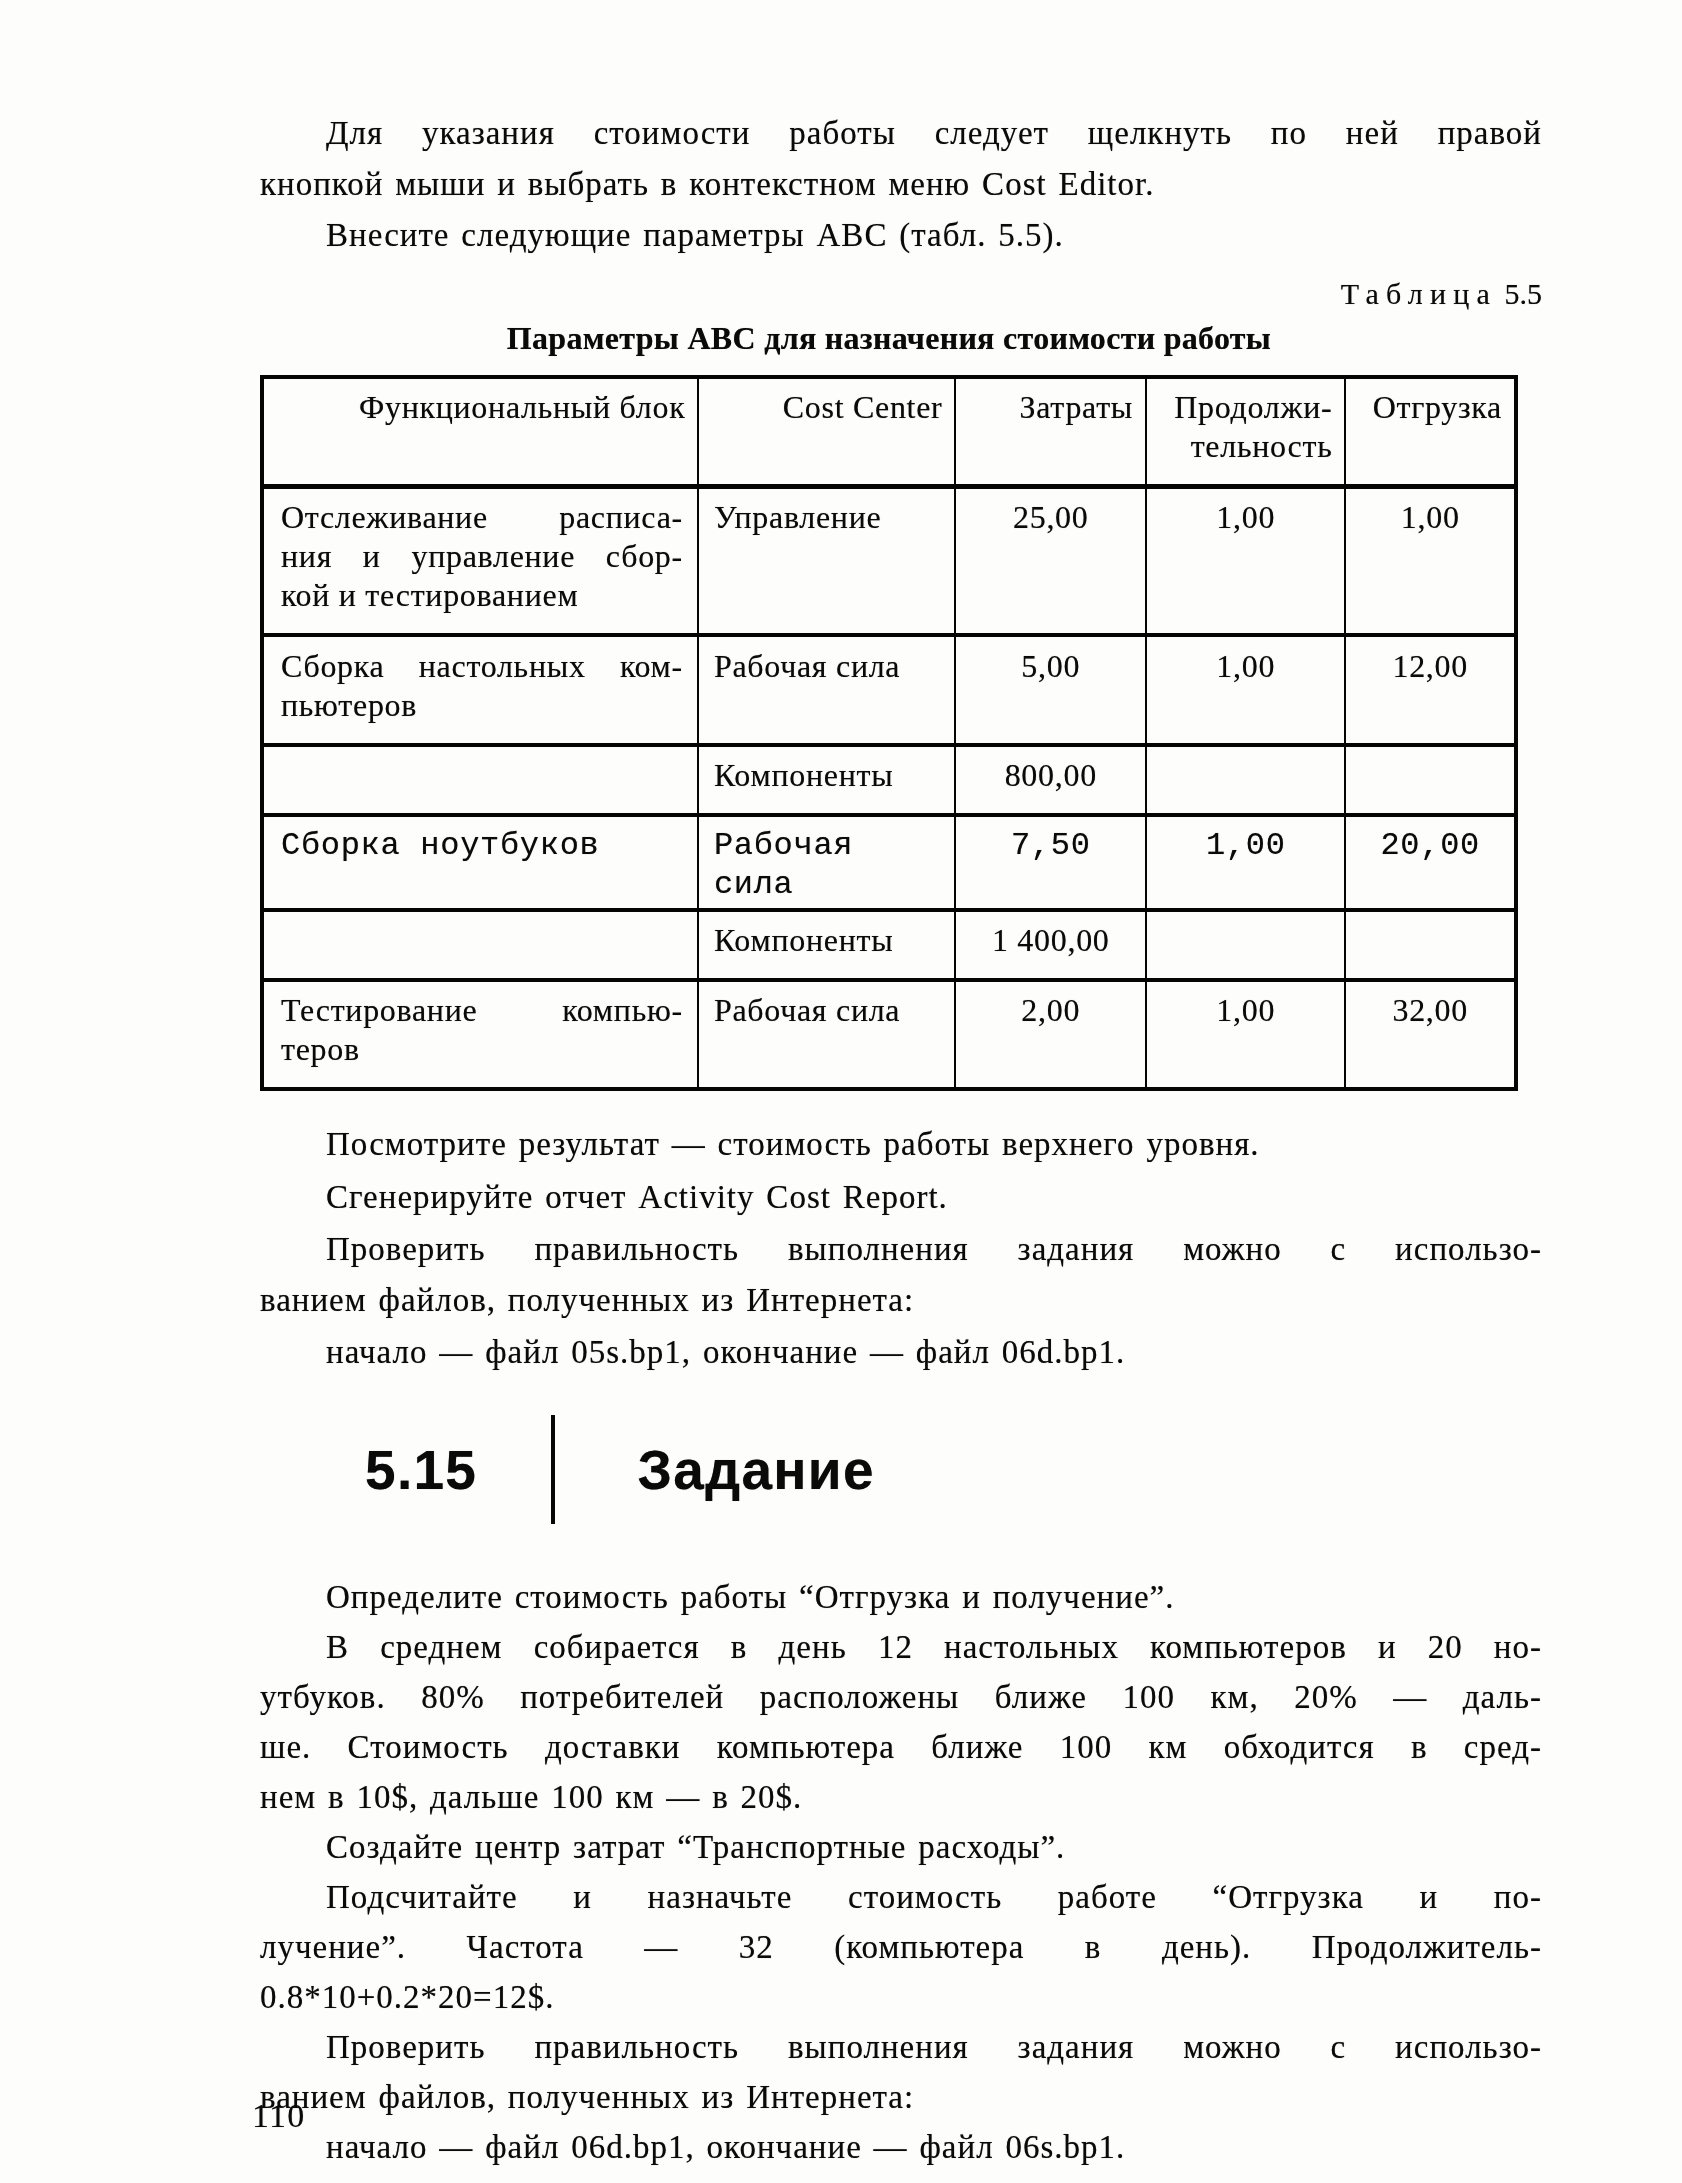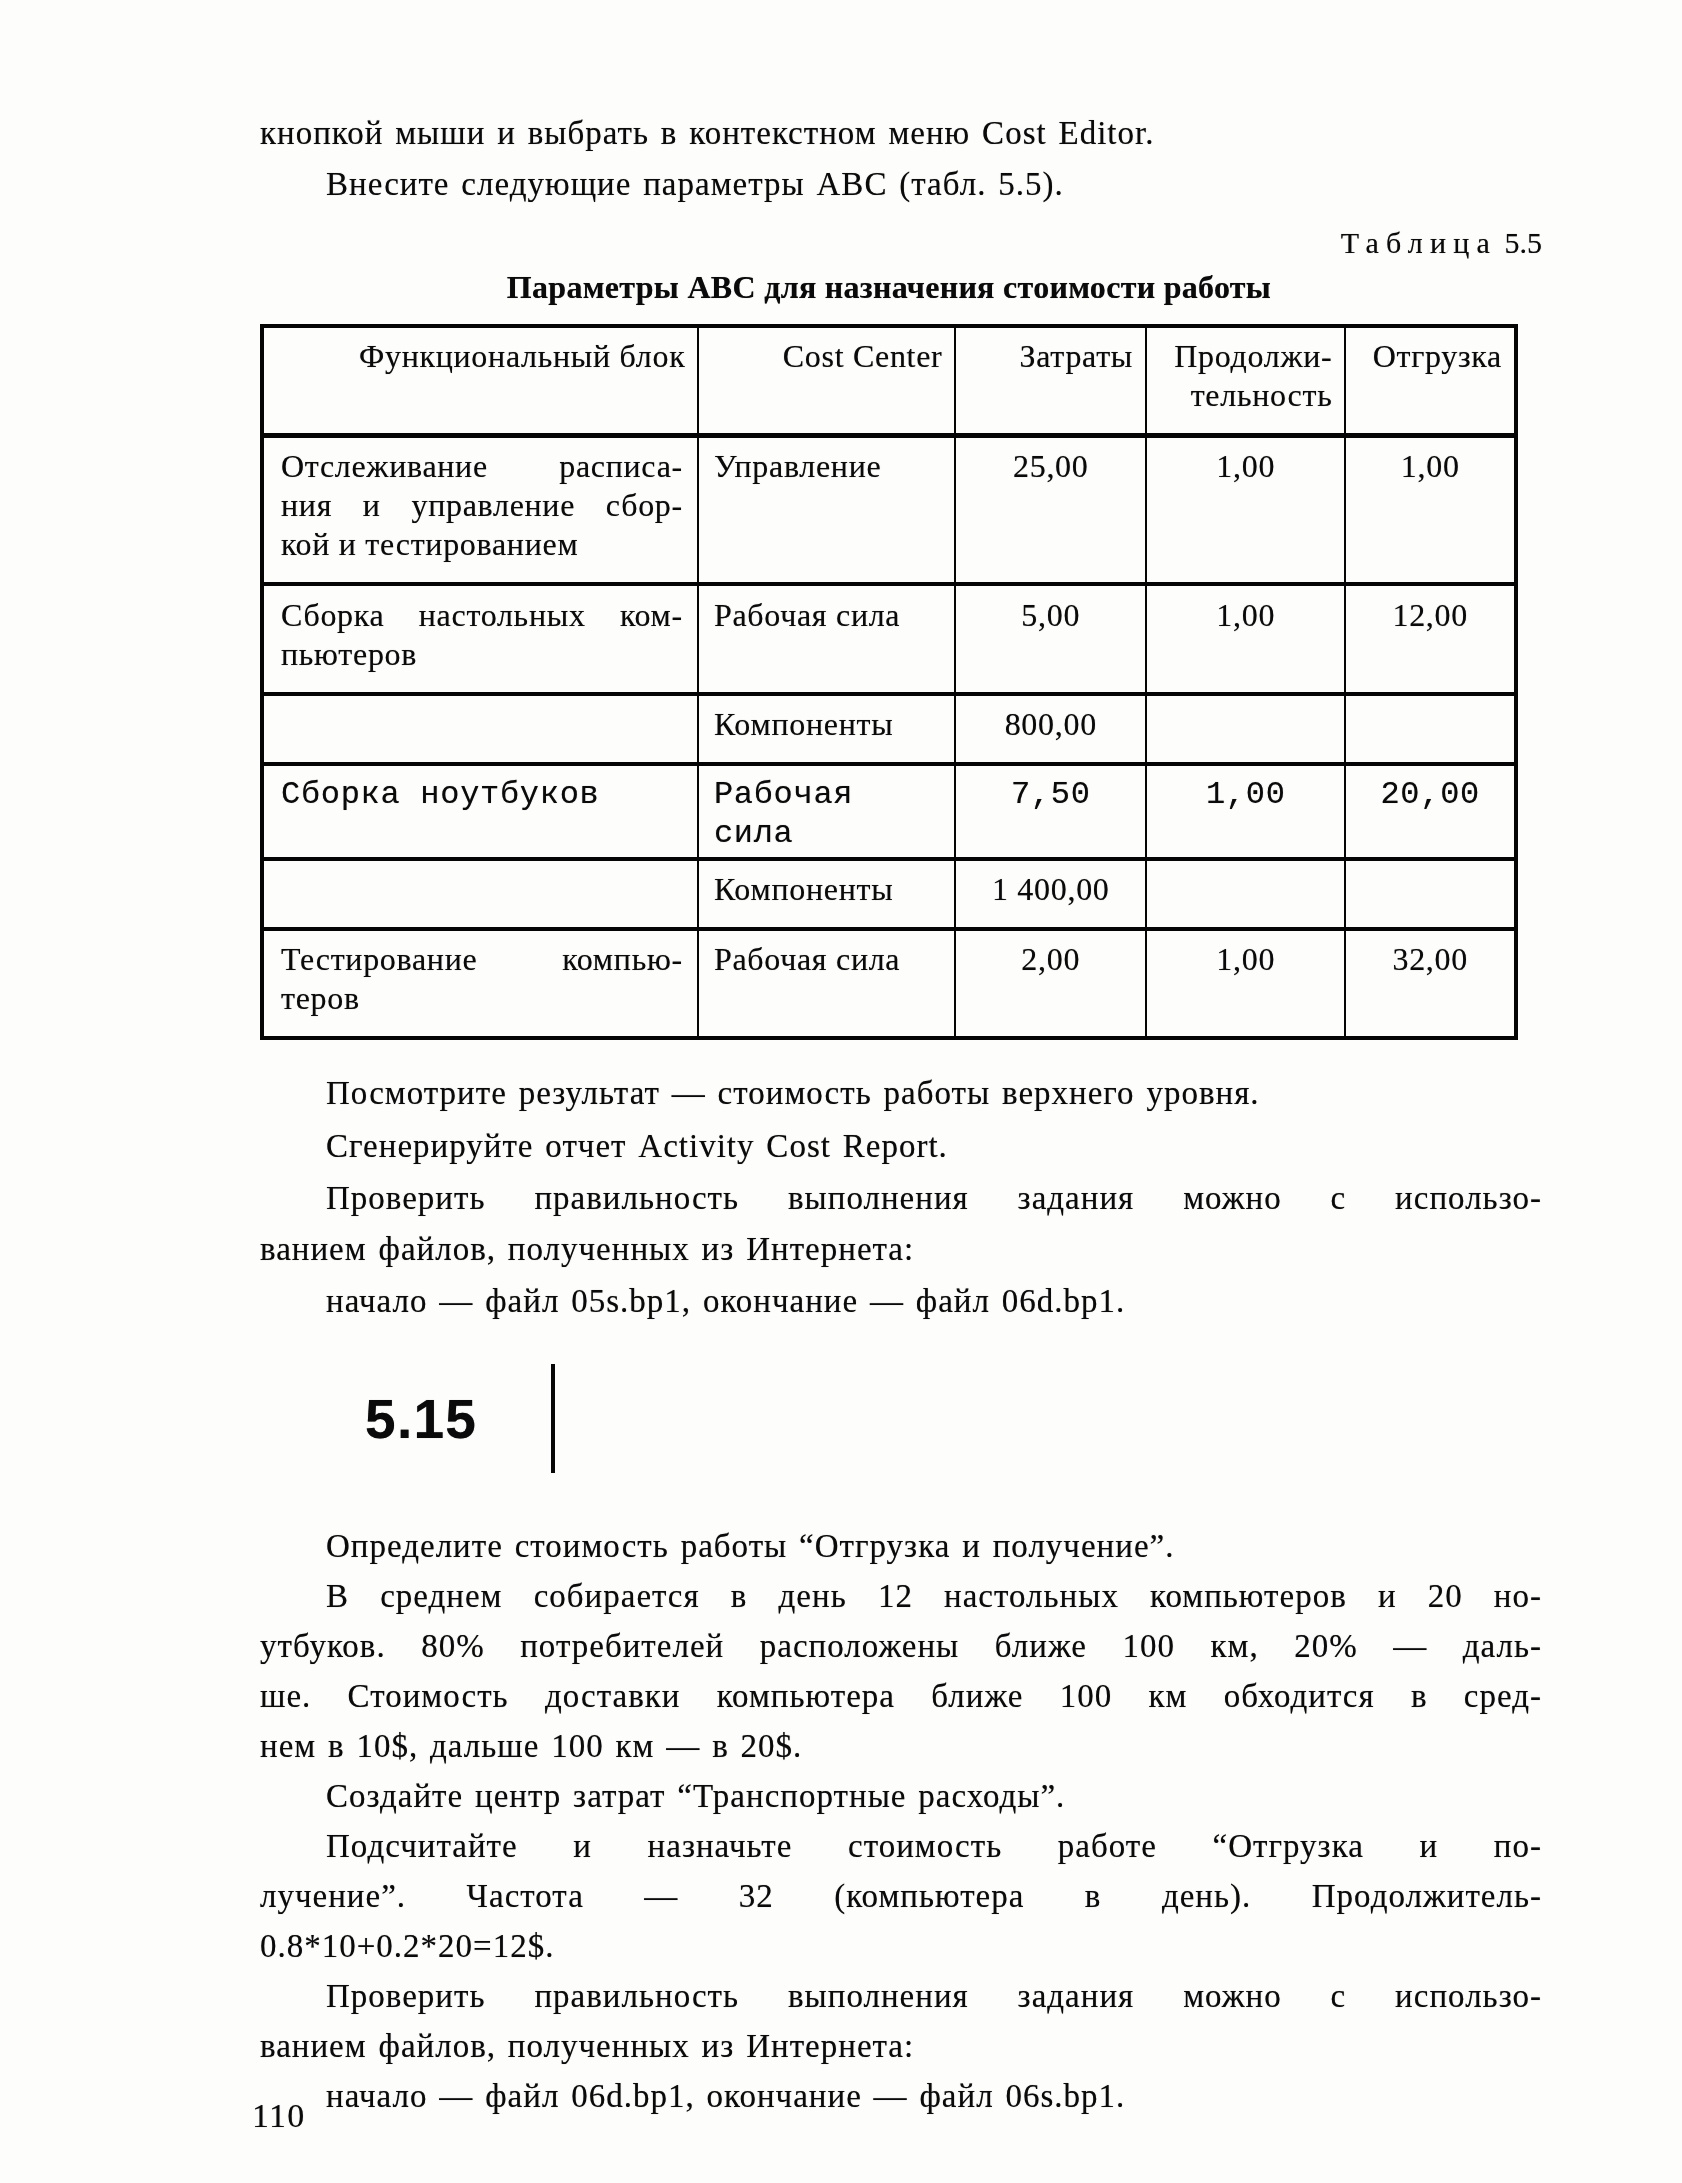--- a/index.html
+++ b/index.html
@@ -124,20 +124,21 @@
     letter-spacing: 1.3px;
     text-shadow: 0 0 0.8px rgba(0,0,0,0.5);
   }
 </style>
 </head>
 <body>
 
 <div class="content">
 
   <div class="para">
+      <div class="line first just">Для указания стоимости работы следует щелкнуть по ней правой</div>
       <div class="line">кнопкой мыши и выбрать в контекстном меню Cost Editor.</div>
     </div>
   <div class="para">
       <div class="line first">Внесите следующие параметры ABC (табл. 5.5).</div>
     </div>
 
   <div class="table-label">
     <span class="spread">Таблица</span>
     <span>5.5</span>
   </div>
@@ -280,20 +281,21 @@
       <div class="line first just">Проверить правильность выполнения задания можно с использо-</div>
       <div class="line">ванием файлов, полученных из Интернета:</div>
     </div>
   <div class="para after-n">
       <div class="line first">начало — файл 05s.bp1, окончание — файл 06d.bp1.</div>
     </div>
 
   <div class="section-heading">
     <span class="sec-num">5.15</span>
     <span class="sec-bar"></span>
+    <span class="sec-title">Задание</span>
   </div>
 
   <div class="task-block">
     <div class="para task-1">
         <div class="line first">Определите стоимость работы “Отгрузка и получение”.</div>
       </div>
     <div class="para">
         <div class="line first just">В среднем собирается в день 12 настольных компьютеров и 20 но-</div>
         <div class="line just">утбуков. 80% потребителей расположены ближе 100 км, 20% — даль-</div>
         <div class="line just">ше. Стоимость доставки компьютера ближе 100 км обходится в сред-</div>

